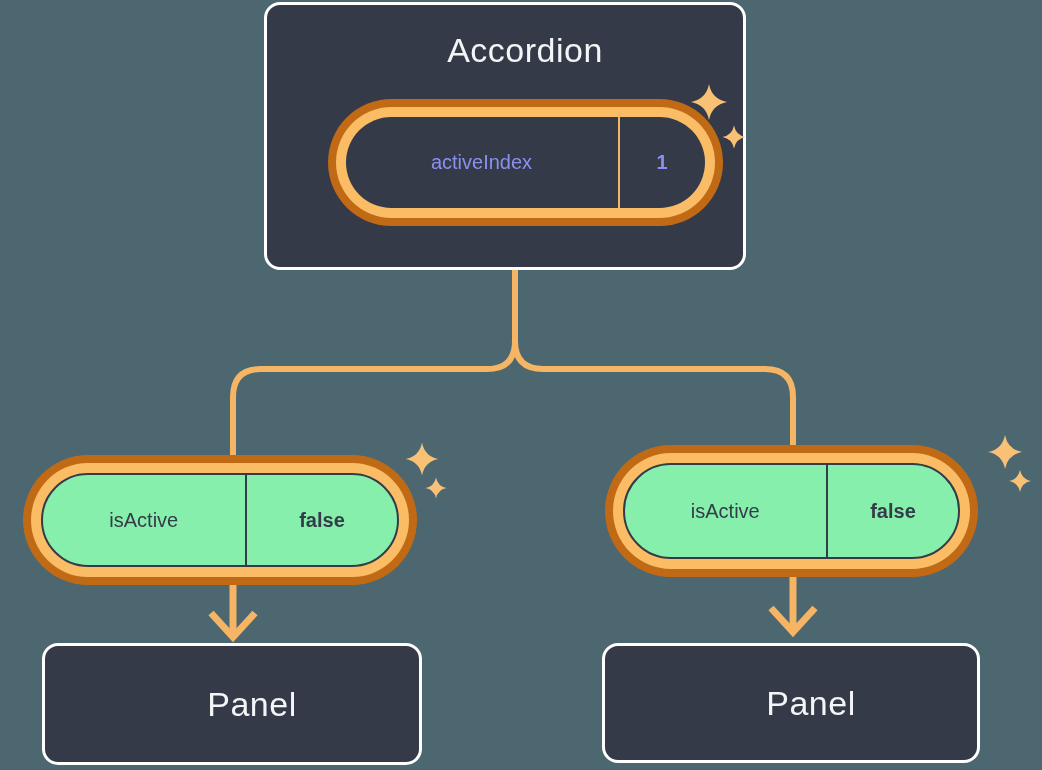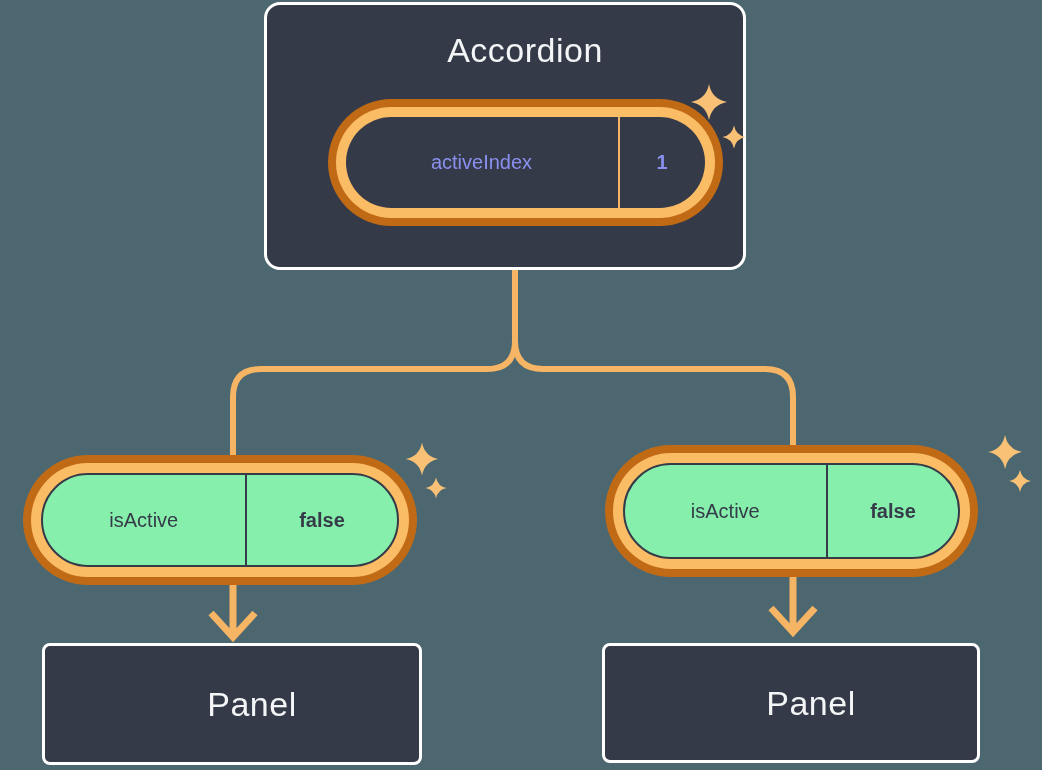--- a/index.html
+++ b/index.html
@@ -18,21 +18,21 @@
   }
   .accordion-box{
     left:264px;top:2px;width:482px;height:268px;border-radius:16px;
     display:flex;flex-direction:column;align-items:center;
   }
   .node-title{
     margin-top:26px;font-size:34px;font-weight:500;line-height:38px;
     color:#F3F5F7;letter-spacing:0.5px;
   }
   .panel-box{
-    border-radius:8px;display:flex;align-items:center;justify-content:center;
+    border-radius:16px;display:flex;align-items:center;justify-content:center;
     font-size:34px;font-weight:500;letter-spacing:0.5px;
   }
   .panel-left{left:42px;top:643px;width:380px;height:122px;}
   .panel-right{left:602px;top:643px;width:378px;height:120px;}
 
   .pill{
     box-sizing:border-box;background:#C16A16;border-radius:999px;padding:8px;
   }
   .pill-mid{
     box-sizing:border-box;background:#FBBC66;border-radius:999px;padding:10px;

